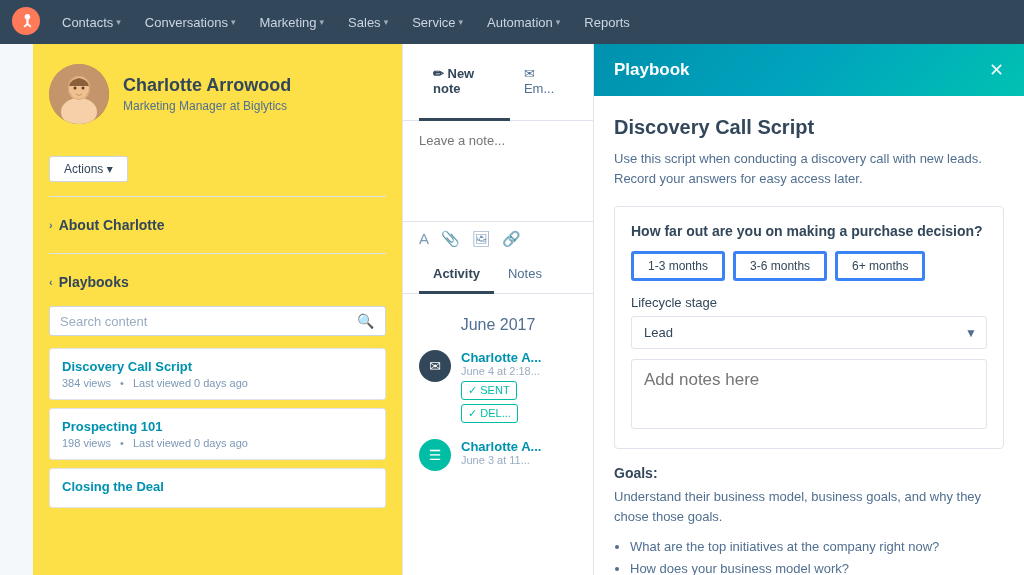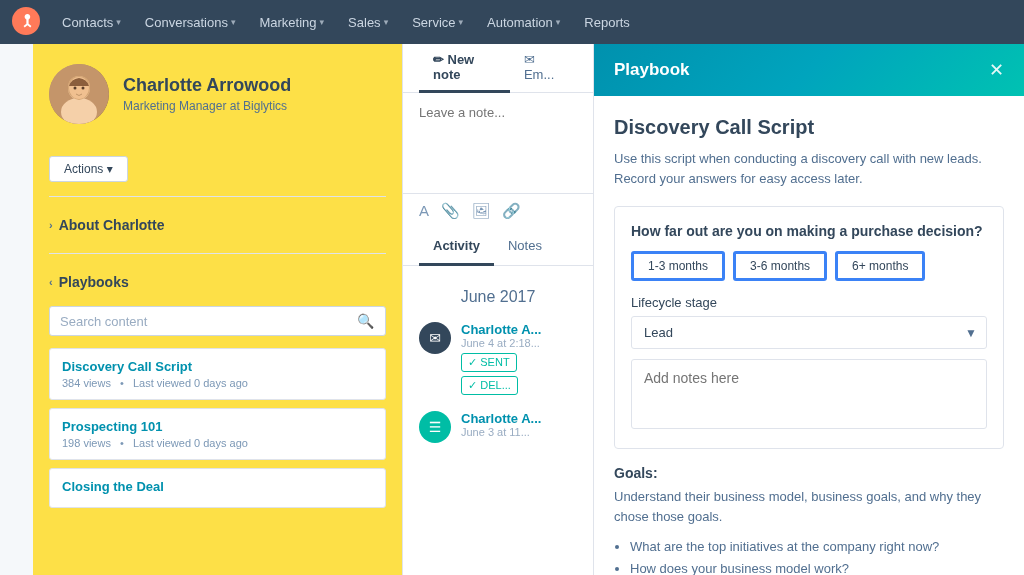--- a/index.html
+++ b/index.html
@@ -162,21 +162,21 @@
       overflow-y: auto;
       display: flex;
       flex-direction: column;
     }
     .note-tabs {
       display: flex;
       border-bottom: 1px solid #dfe3eb;
       padding: 0 16px;
     }
     .note-tab {
-      padding: 8px 14px;
+      padding: 22px 14px;
       font-size: 13px;
       cursor: pointer;
       color: #516f90;
       border-bottom: 3px solid transparent;
       margin-bottom: -1px;
       display: flex;
       align-items: center;
       gap: 5px;
     }
     .note-tab.active {
@@ -369,21 +369,21 @@
       transform: translateY(-50%);
       color: #516f90;
       pointer-events: none;
       font-size: 12px;
     }
     .notes-textarea {
       width: 100%;
       border: 1px solid #dfe3eb;
       border-radius: 3px;
       padding: 10px 12px;
-      font-size: 14px;
+      font-size: 17px;
       color: #99acc2;
       resize: none;
       min-height: 70px;
       margin-top: 10px;
       font-family: inherit;
       outline: none;
     }
     .goals-section { margin-top: 16px; }
     .goals-title {
       font-size: 14px;

